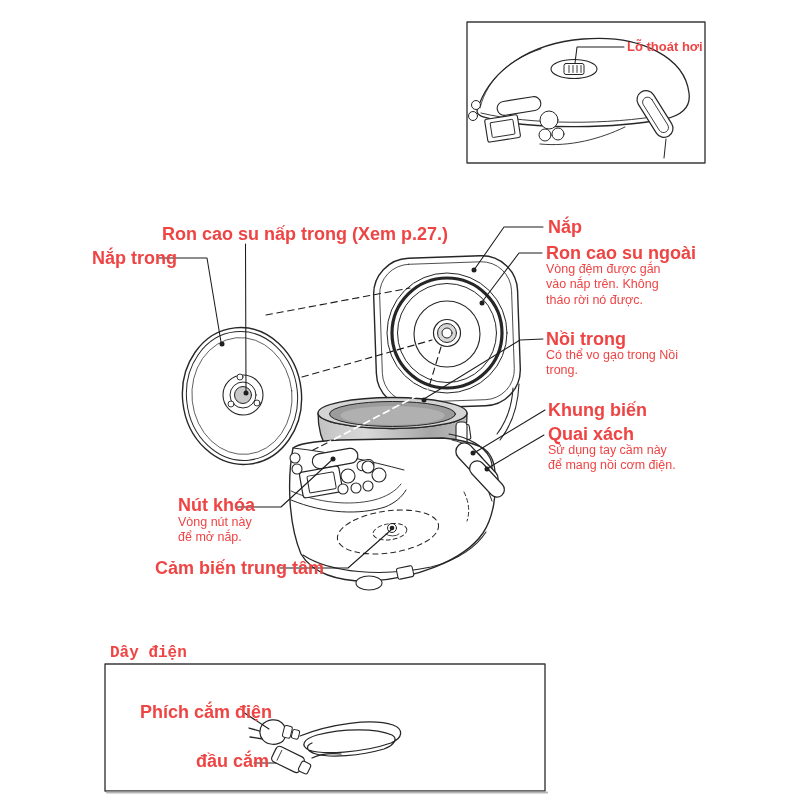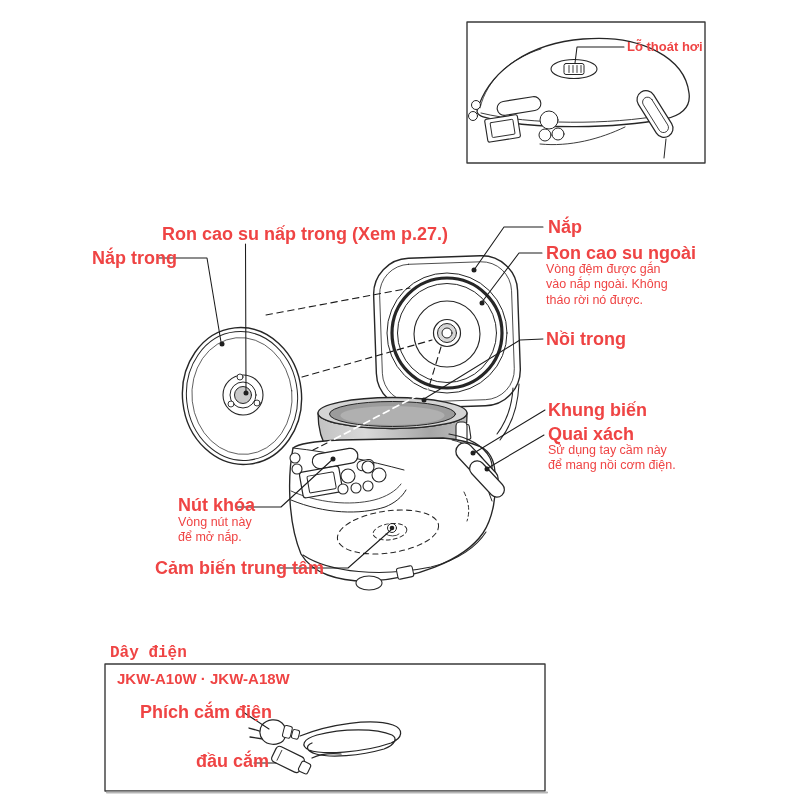--- a/index.html
+++ b/index.html
@@ -228,43 +228,46 @@
 
   <div class="lbl" style="left:162px;top:221px">Ron cao su nấp trong (Xem p.27.)</div>
 
   <div class="lbl" style="left:92px;top:245px">Nắp trong</div>
 
   <div class="lbl" style="left:548px;top:214px">Nắp</div>
 
   <div class="lbl" style="left:546px;top:240px">Ron cao su ngoài</div>
   <div class="desc" style="left:546px;top:256px">
     <span>Vòng đệm được gắn</span>
-    <span>vào nắp ngoài. Không</span>
+    <span>vào nắp trên. Không</span>
     <span>tháo rời nó được.</span>
   </div>
 
   <div class="lbl" style="left:546px;top:326px">Nồi trong</div>
+  <div class="desc" style="left:546px;top:342px">
+    <span>Có thể vo gạo trong Nồi</span>
+    <span>trong.</span>
+  </div>
 
   <div class="lbl" style="left:548px;top:397px">Khung biến</div>
 
   <div class="lbl" style="left:548px;top:421px">Quai xách</div>
   <div class="desc" style="left:548px;top:437px">
     <span>Sử dụng tay cầm này</span>
     <span>để mang nồi cơm điện.</span>
   </div>
 
   <div class="lbl" style="left:178px;top:492px">Nút khóa</div>
   <div class="desc" style="left:178px;top:509px">
     <span>Vòng nút này</span>
     <span>để mở nắp.</span>
   </div>
 
   <div class="lbl" style="left:155px;top:555px">Cảm biến trung tâm</div>
 
   <div class="heading" style="left:110px;top:638px">Dây điện</div>
 
-  <div class="model" style="left:117px;top:664px">JKW-A10W · JKW-A18W</div>
 
   <div class="lbl" style="left:140px;top:699px">Phích cắm điện</div>
 
   <div class="lbl" style="left:196px;top:748px">đầu cắm</div>
 
 </div>
 
 </body></html>

